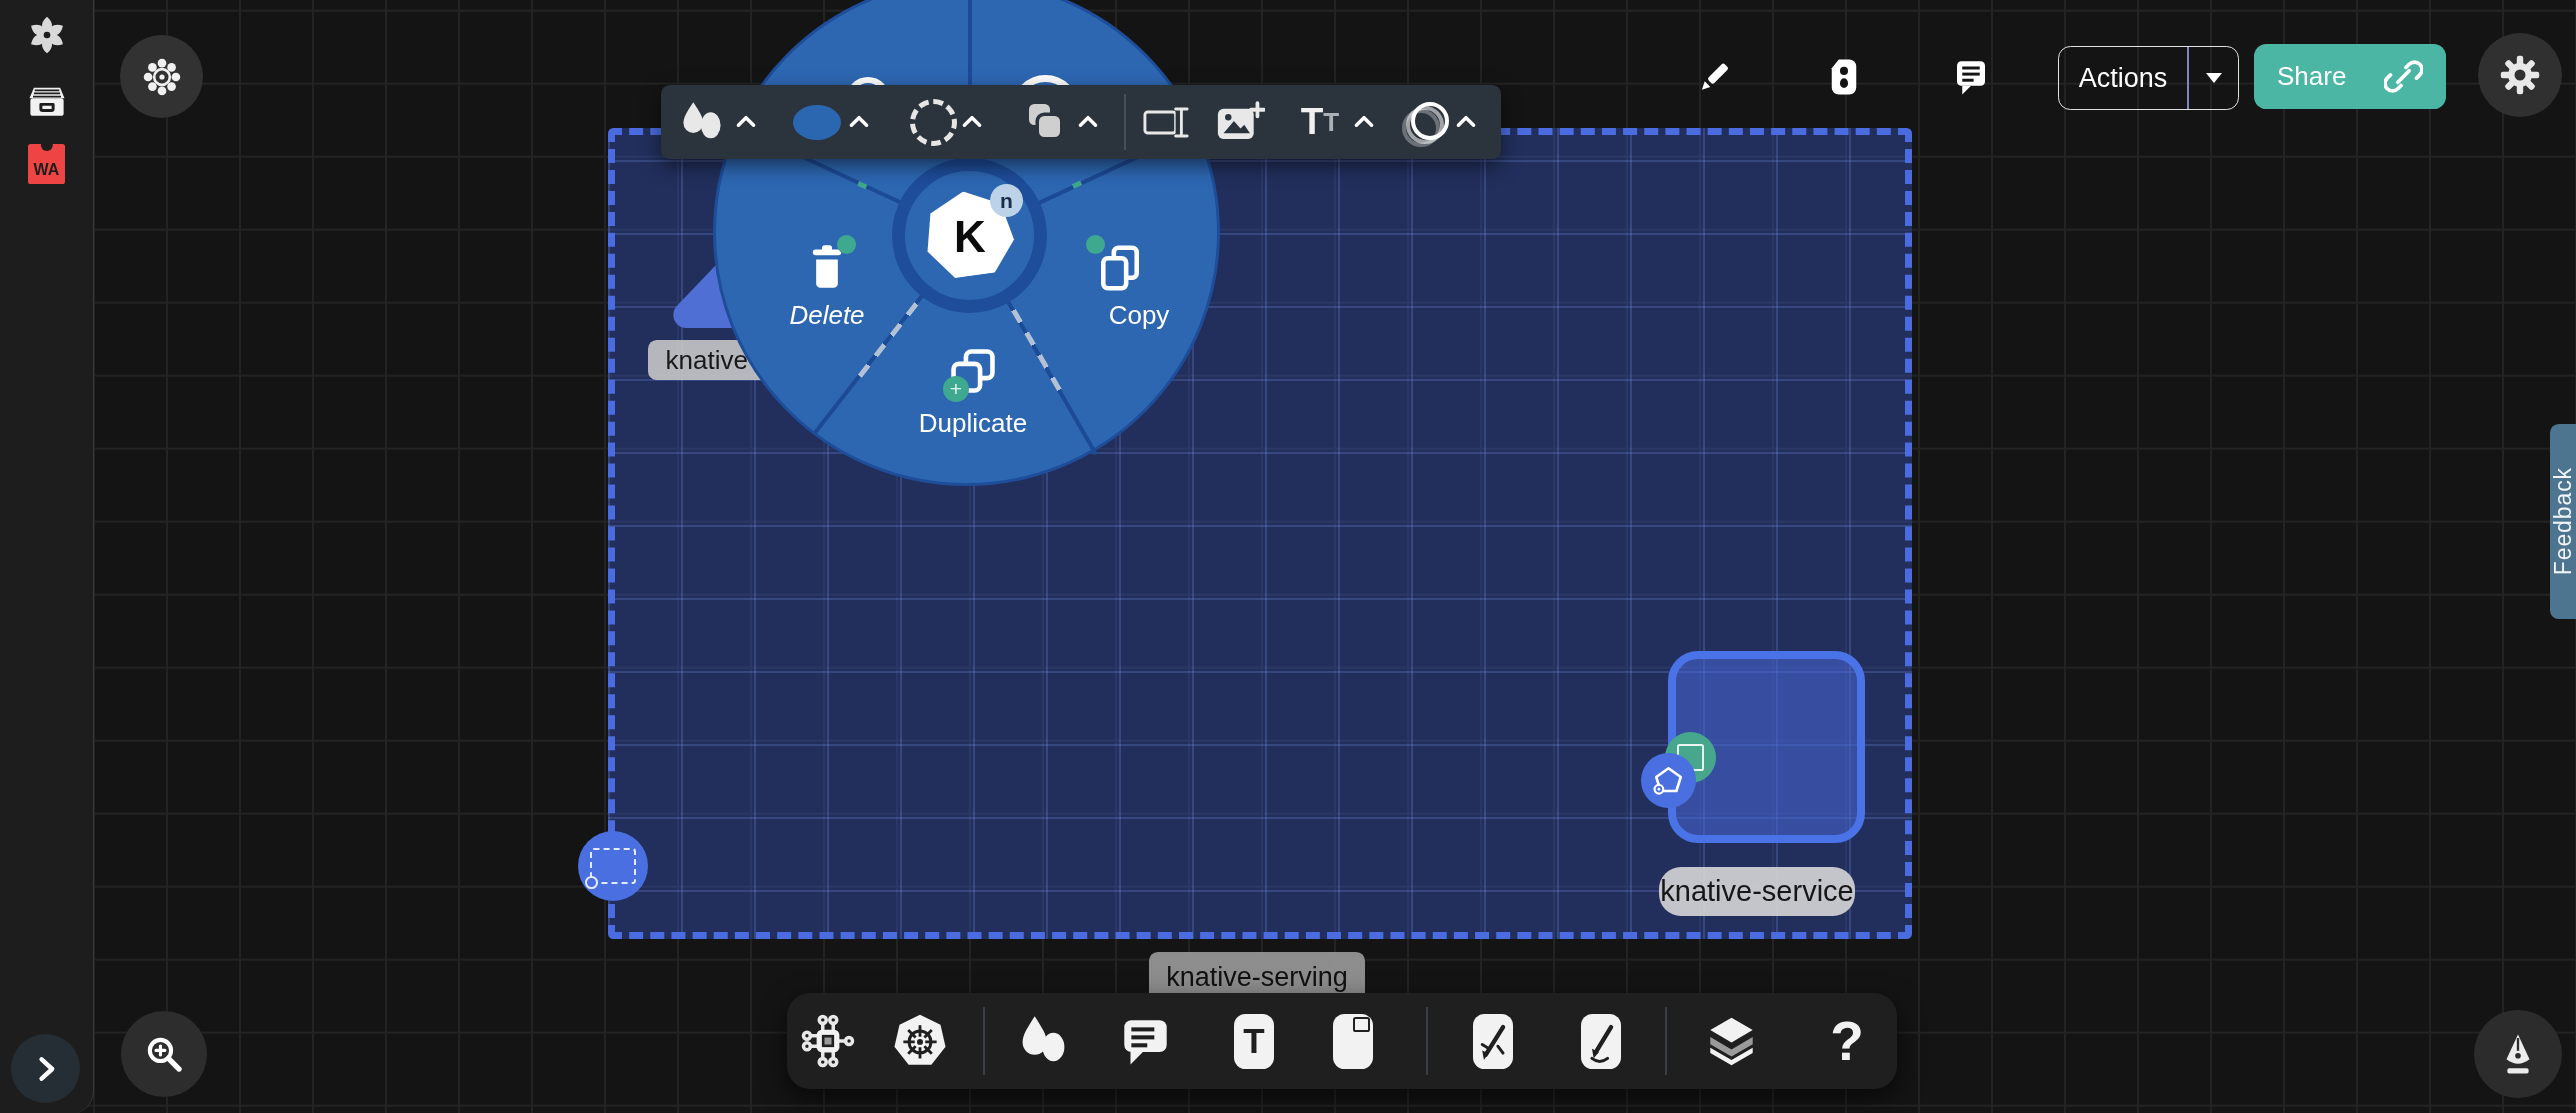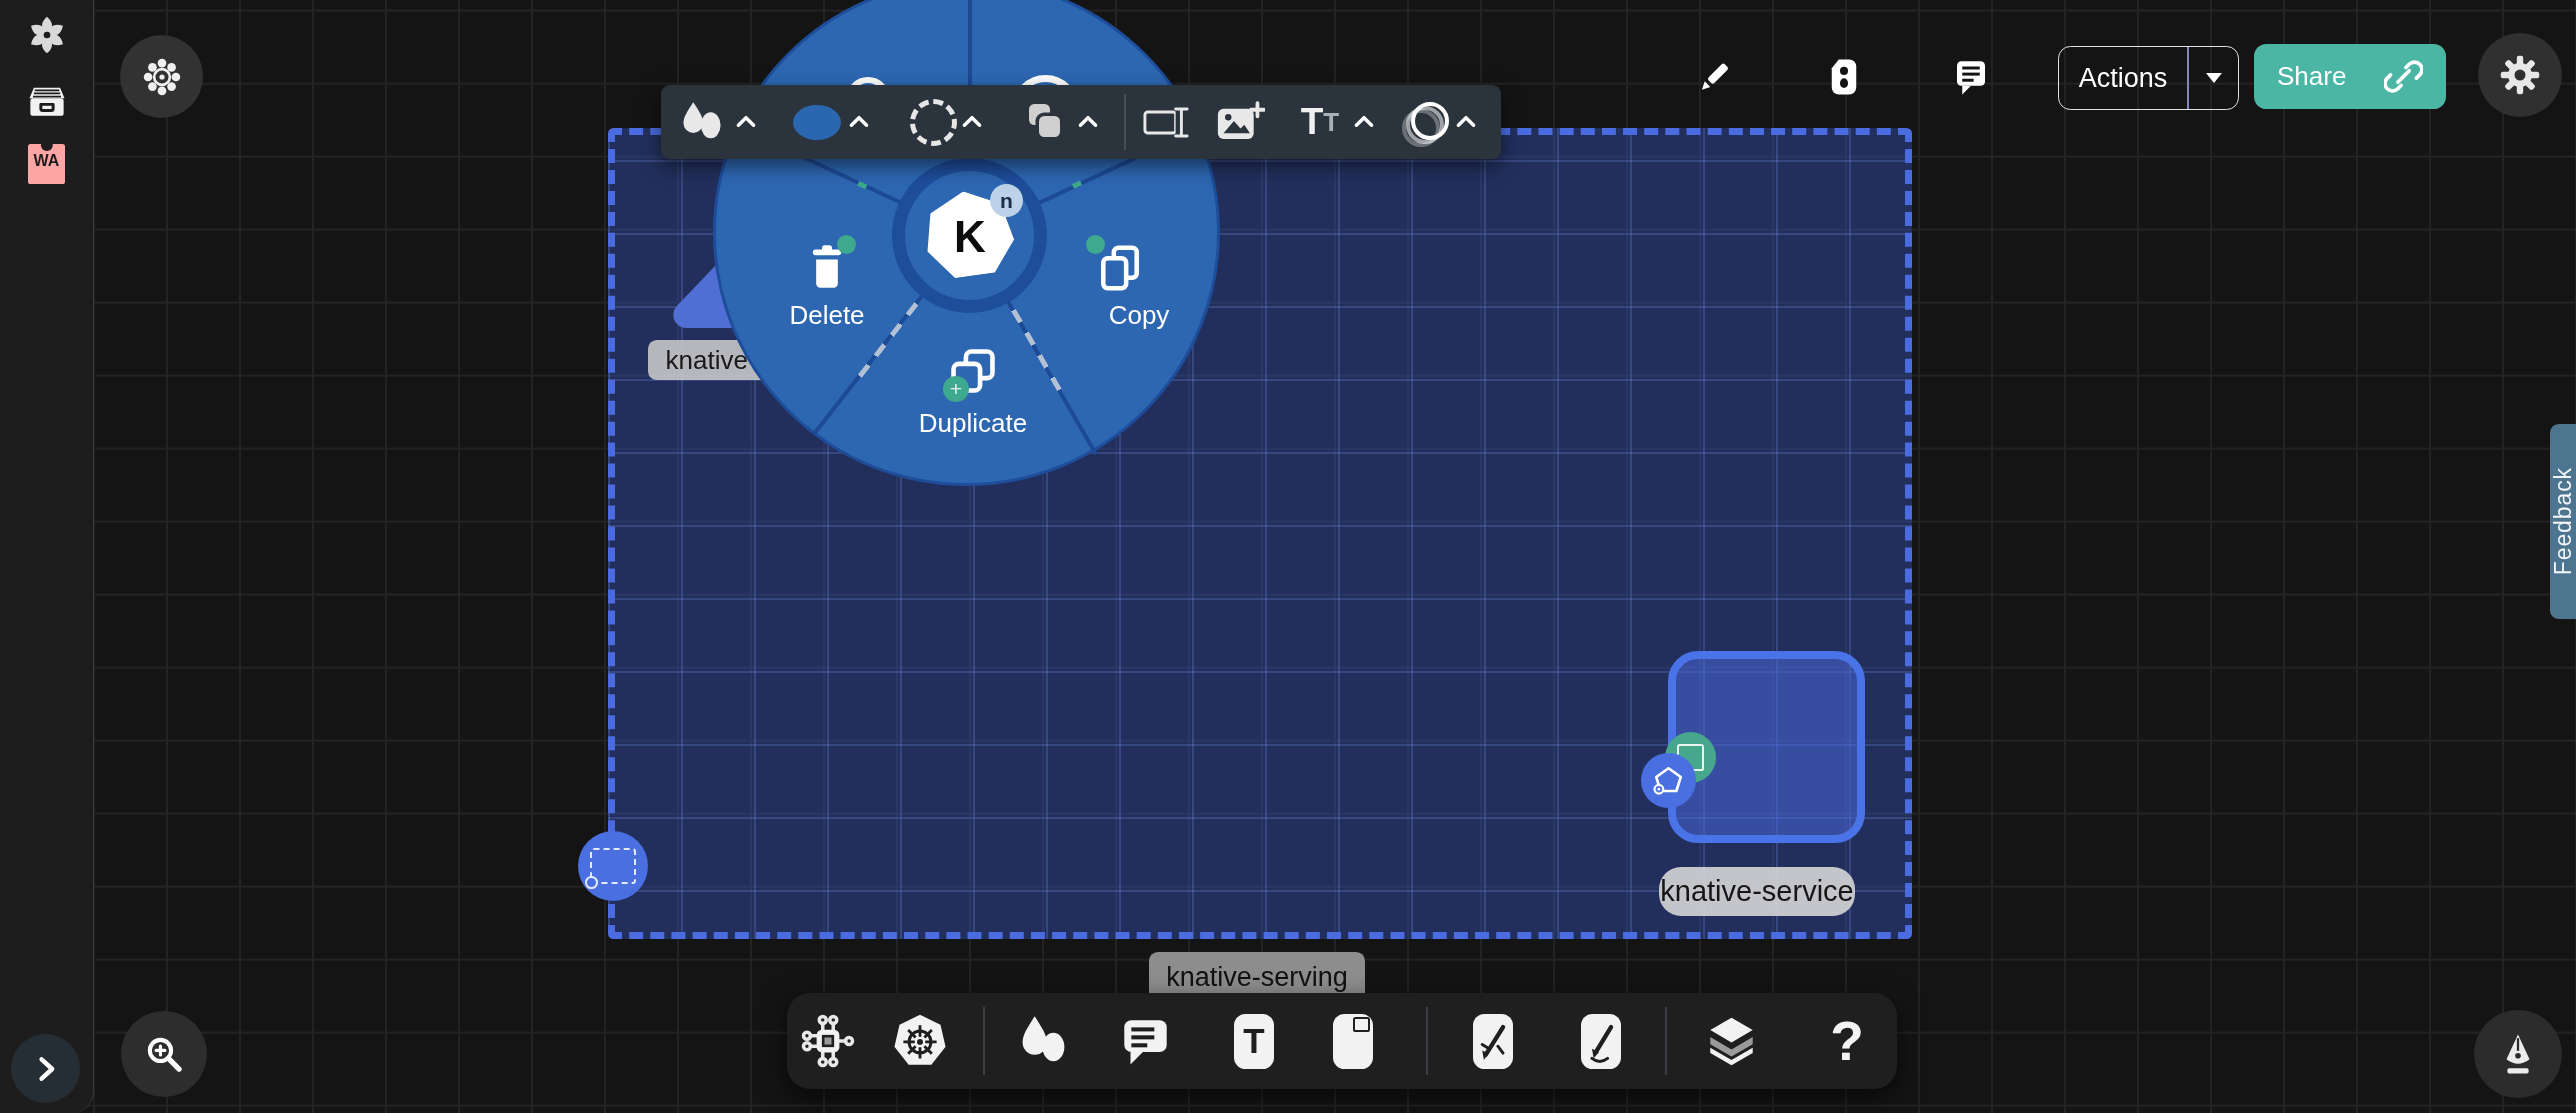--- a/index.html
+++ b/index.html
@@ -102,21 +102,21 @@
   .btb-div{position:absolute;top:14px;width:1.8px;height:68px;background:#3a3f46;}
   .tool-card{width:40px;height:55px;background:#f2f2f2;border-radius:11.4px;display:flex;align-items:center;justify-content:center;position:relative;}
   .tool-card .tletter{font-size:35px;font-weight:800;color:#1f1f1f;}
   .tool-card .corner{position:absolute;right:3.5px;top:3.5px;width:12.3px;height:10.6px;border:2.6px solid #1f1f1f;border-radius:2.6px;background:#f2f2f2;}
   .help-q{font-size:55px;font-weight:800;color:#f2f2f2;}
 
   
   .sidebar{left:0;top:0;width:93px;height:1114px;background:#1d1d1d;z-index:12;
     border-right:1.8px solid #3a3a3a;border-bottom-right-radius:23px;}
   .sb-it{position:absolute;left:0;width:93px;display:flex;align-items:center;justify-content:center;}
-  .wa{width:37px;height:40px;background:#fca5a5;border-radius:2.6px;position:relative;display:flex;align-items:center;justify-content:center;}
+  .wa{width:37px;height:40px;background:#ef4444;border-radius:2.6px;position:relative;display:flex;align-items:flex-end;justify-content:center;}
   .wa .notch{position:absolute;top:-5.3px;left:50%;transform:translateX(-50%);width:12.3px;height:12.3px;border-radius:50%;background:#1d1d1d;}
   .wa span{font-size:16px;font-weight:800;color:#1d1d1d;margin-bottom:5.3px;}
 
   
   .feedback{left:2550px;top:424px;width:26px;height:195px;background:#4e7590;border-radius:8.8px 0 0 8.8px;z-index:10;
     display:flex;align-items:center;justify-content:center;}
   .feedback span{writing-mode:vertical-rl;transform:rotate(180deg);font-size:23px;color:#f2f6f9;letter-spacing:0.9px;}
 </style>
 </head>
 <body>
@@ -166,21 +166,21 @@
     <div class="rm-arc" style="left:296px;top:93px;width:53px;height:53px;border-width:7px;"></div>
 
     <div class="abs" style="left:91px;top:262px;">
       <svg width="40" height="46" viewBox="0 0 24 27">
         <rect x="9" y="0.5" width="6" height="4" rx="1.5" fill="#fff"></rect>
         <rect x="3.5" y="3" width="17" height="3.4" rx="1.6" fill="#fff"></rect>
         <path d="M5.5 9 h13 v14.5 a2.5 2.5 0 0 1 -2.5 2.5 h-8 a2.5 2.5 0 0 1 -2.5 -2.5 Z" fill="#fff"></path>
       </svg>
     </div>
     <div class="rm-dot" style="left:121px;top:253px;"></div>
-    <div class="rm-label" style="left:111px;top:318px;">Delete</div>
+    <div class="rm-label" style="left:111px;top:318px;font-style:italic;">Delete</div>
 
     <div class="abs" style="left:382px;top:262px;">
       <svg width="44" height="48" viewBox="0 0 25 27">
         <rect x="9" y="2" width="13" height="17" rx="2.5" fill="none" stroke="#fff" stroke-width="2.6"></rect>
         <rect x="3" y="8" width="13" height="17" rx="2.5" fill="#2d67b2" stroke="#fff" stroke-width="2.6"></rect>
       </svg>
     </div>
     <div class="rm-dot" style="left:370px;top:253px;"></div>
     <div class="rm-label" style="left:390px;top:318px;margin-left:33px;">Copy</div>
 

